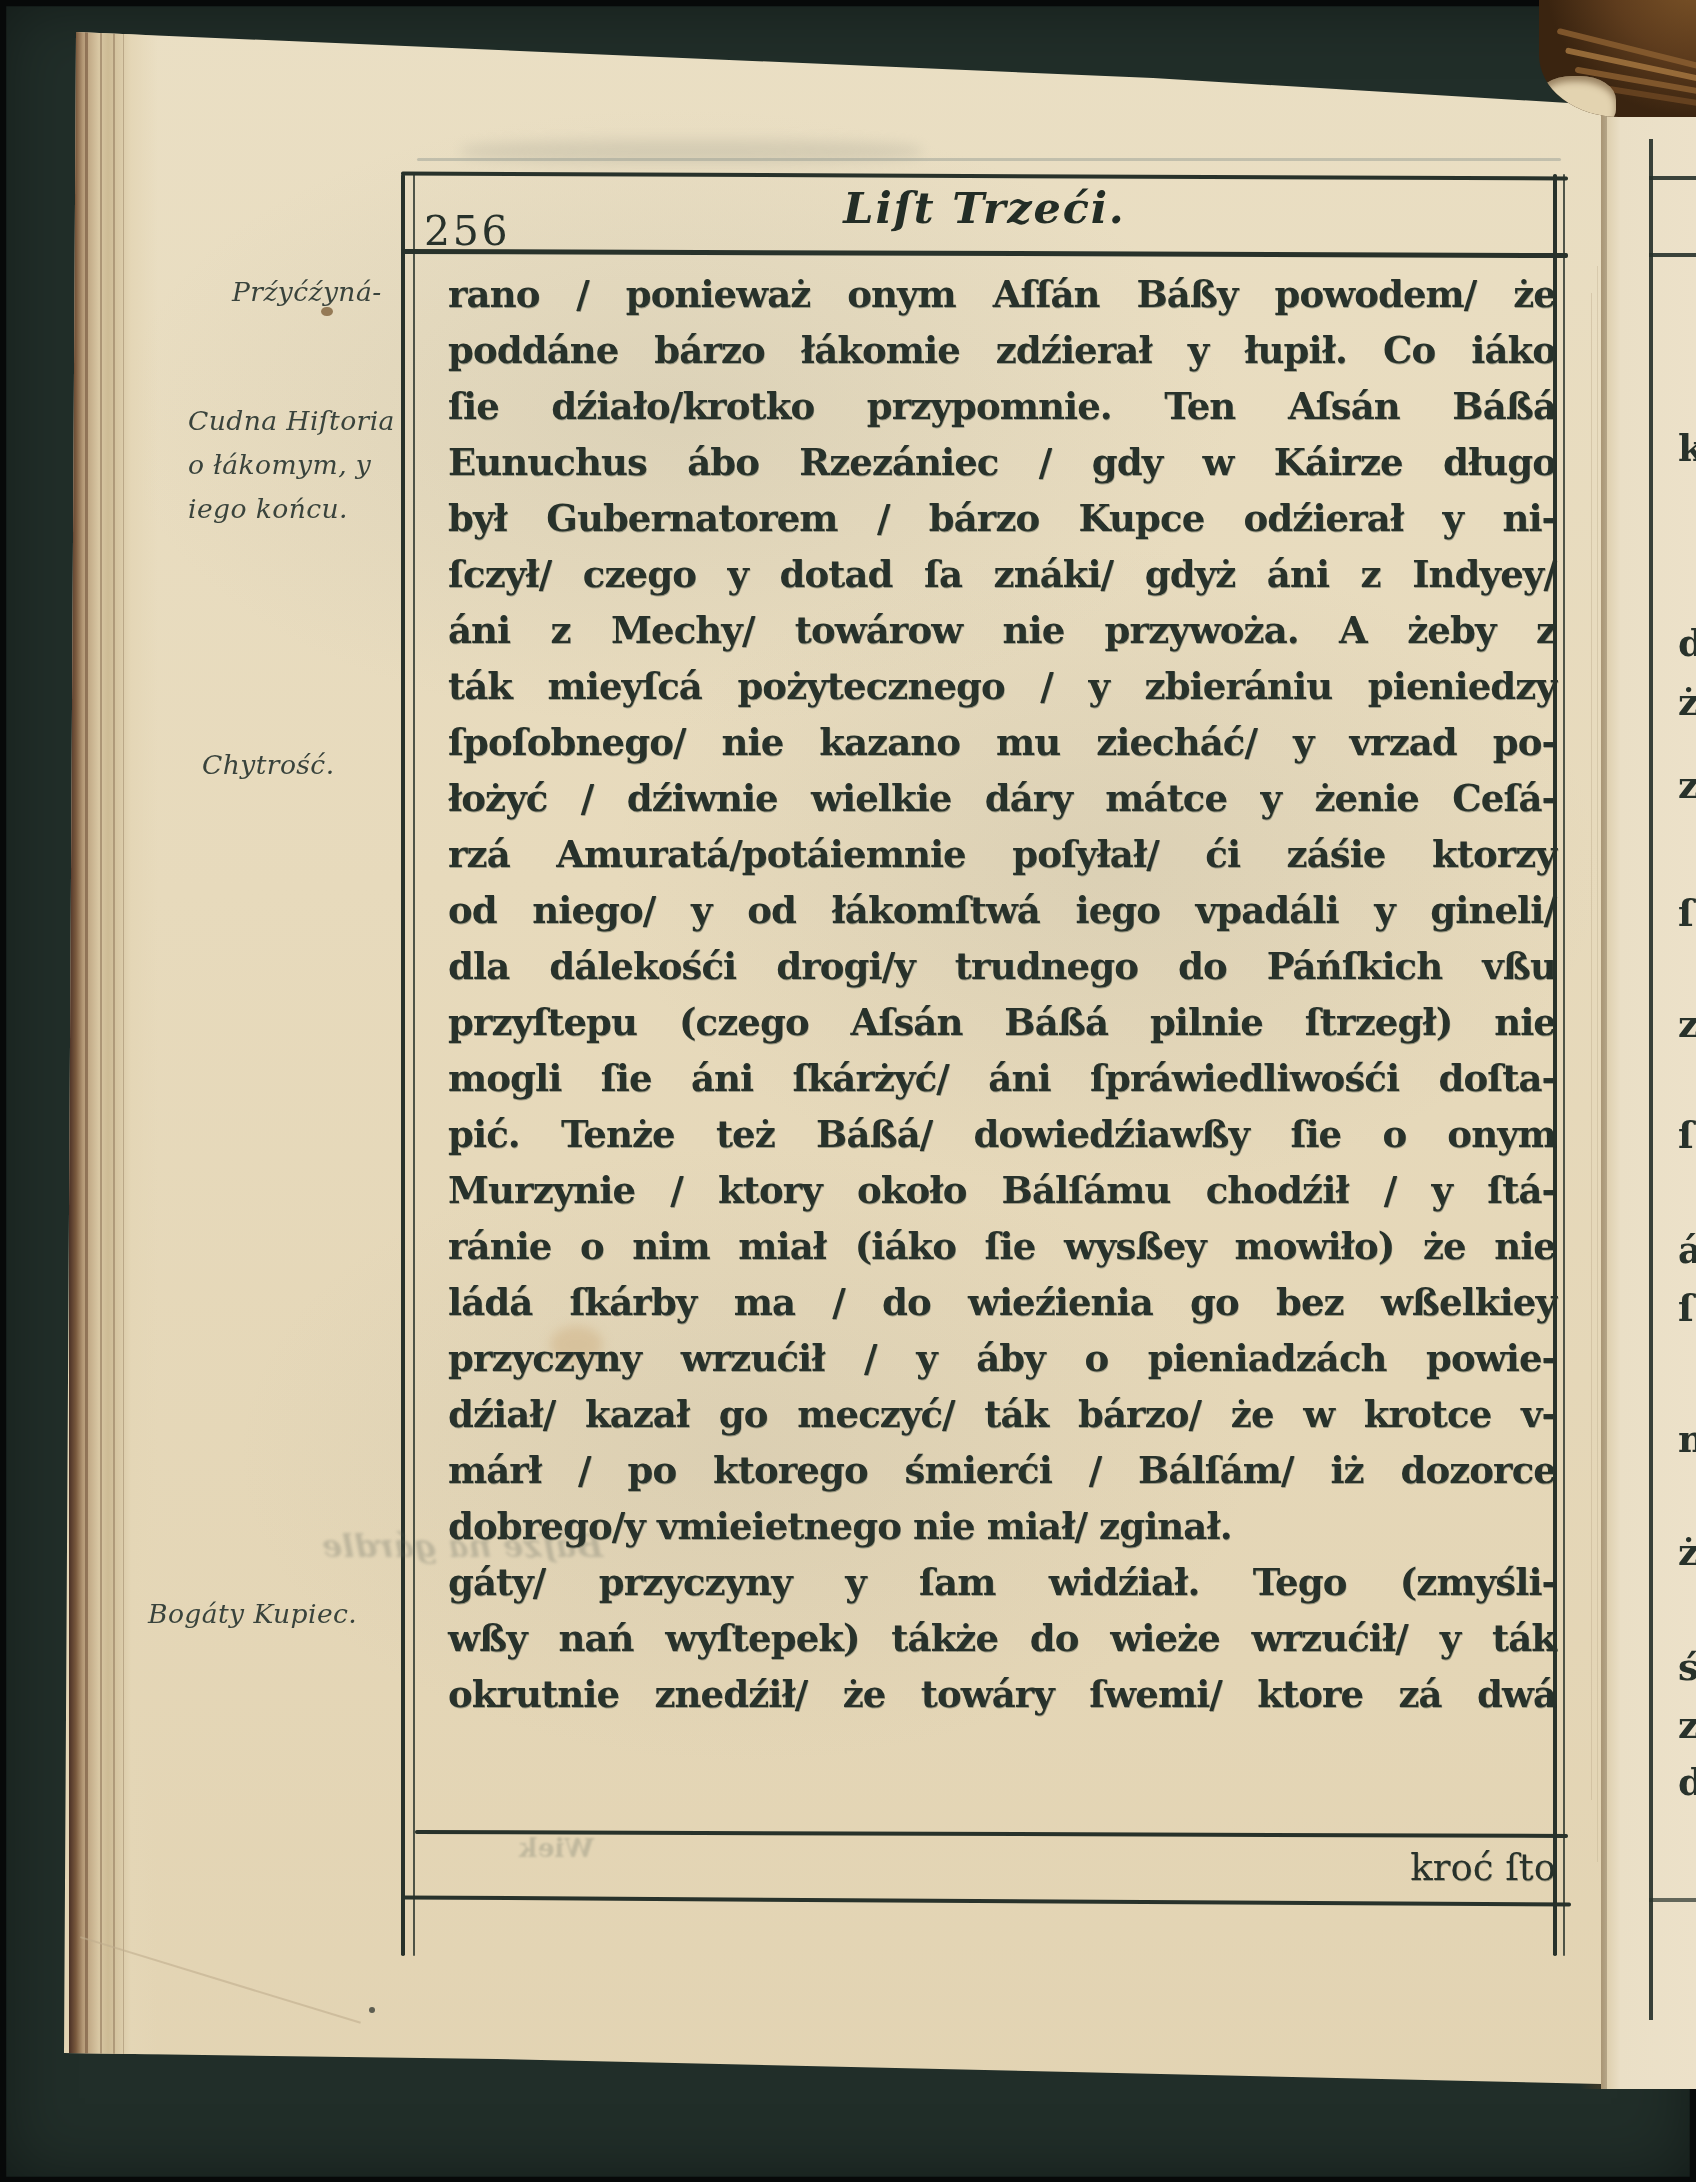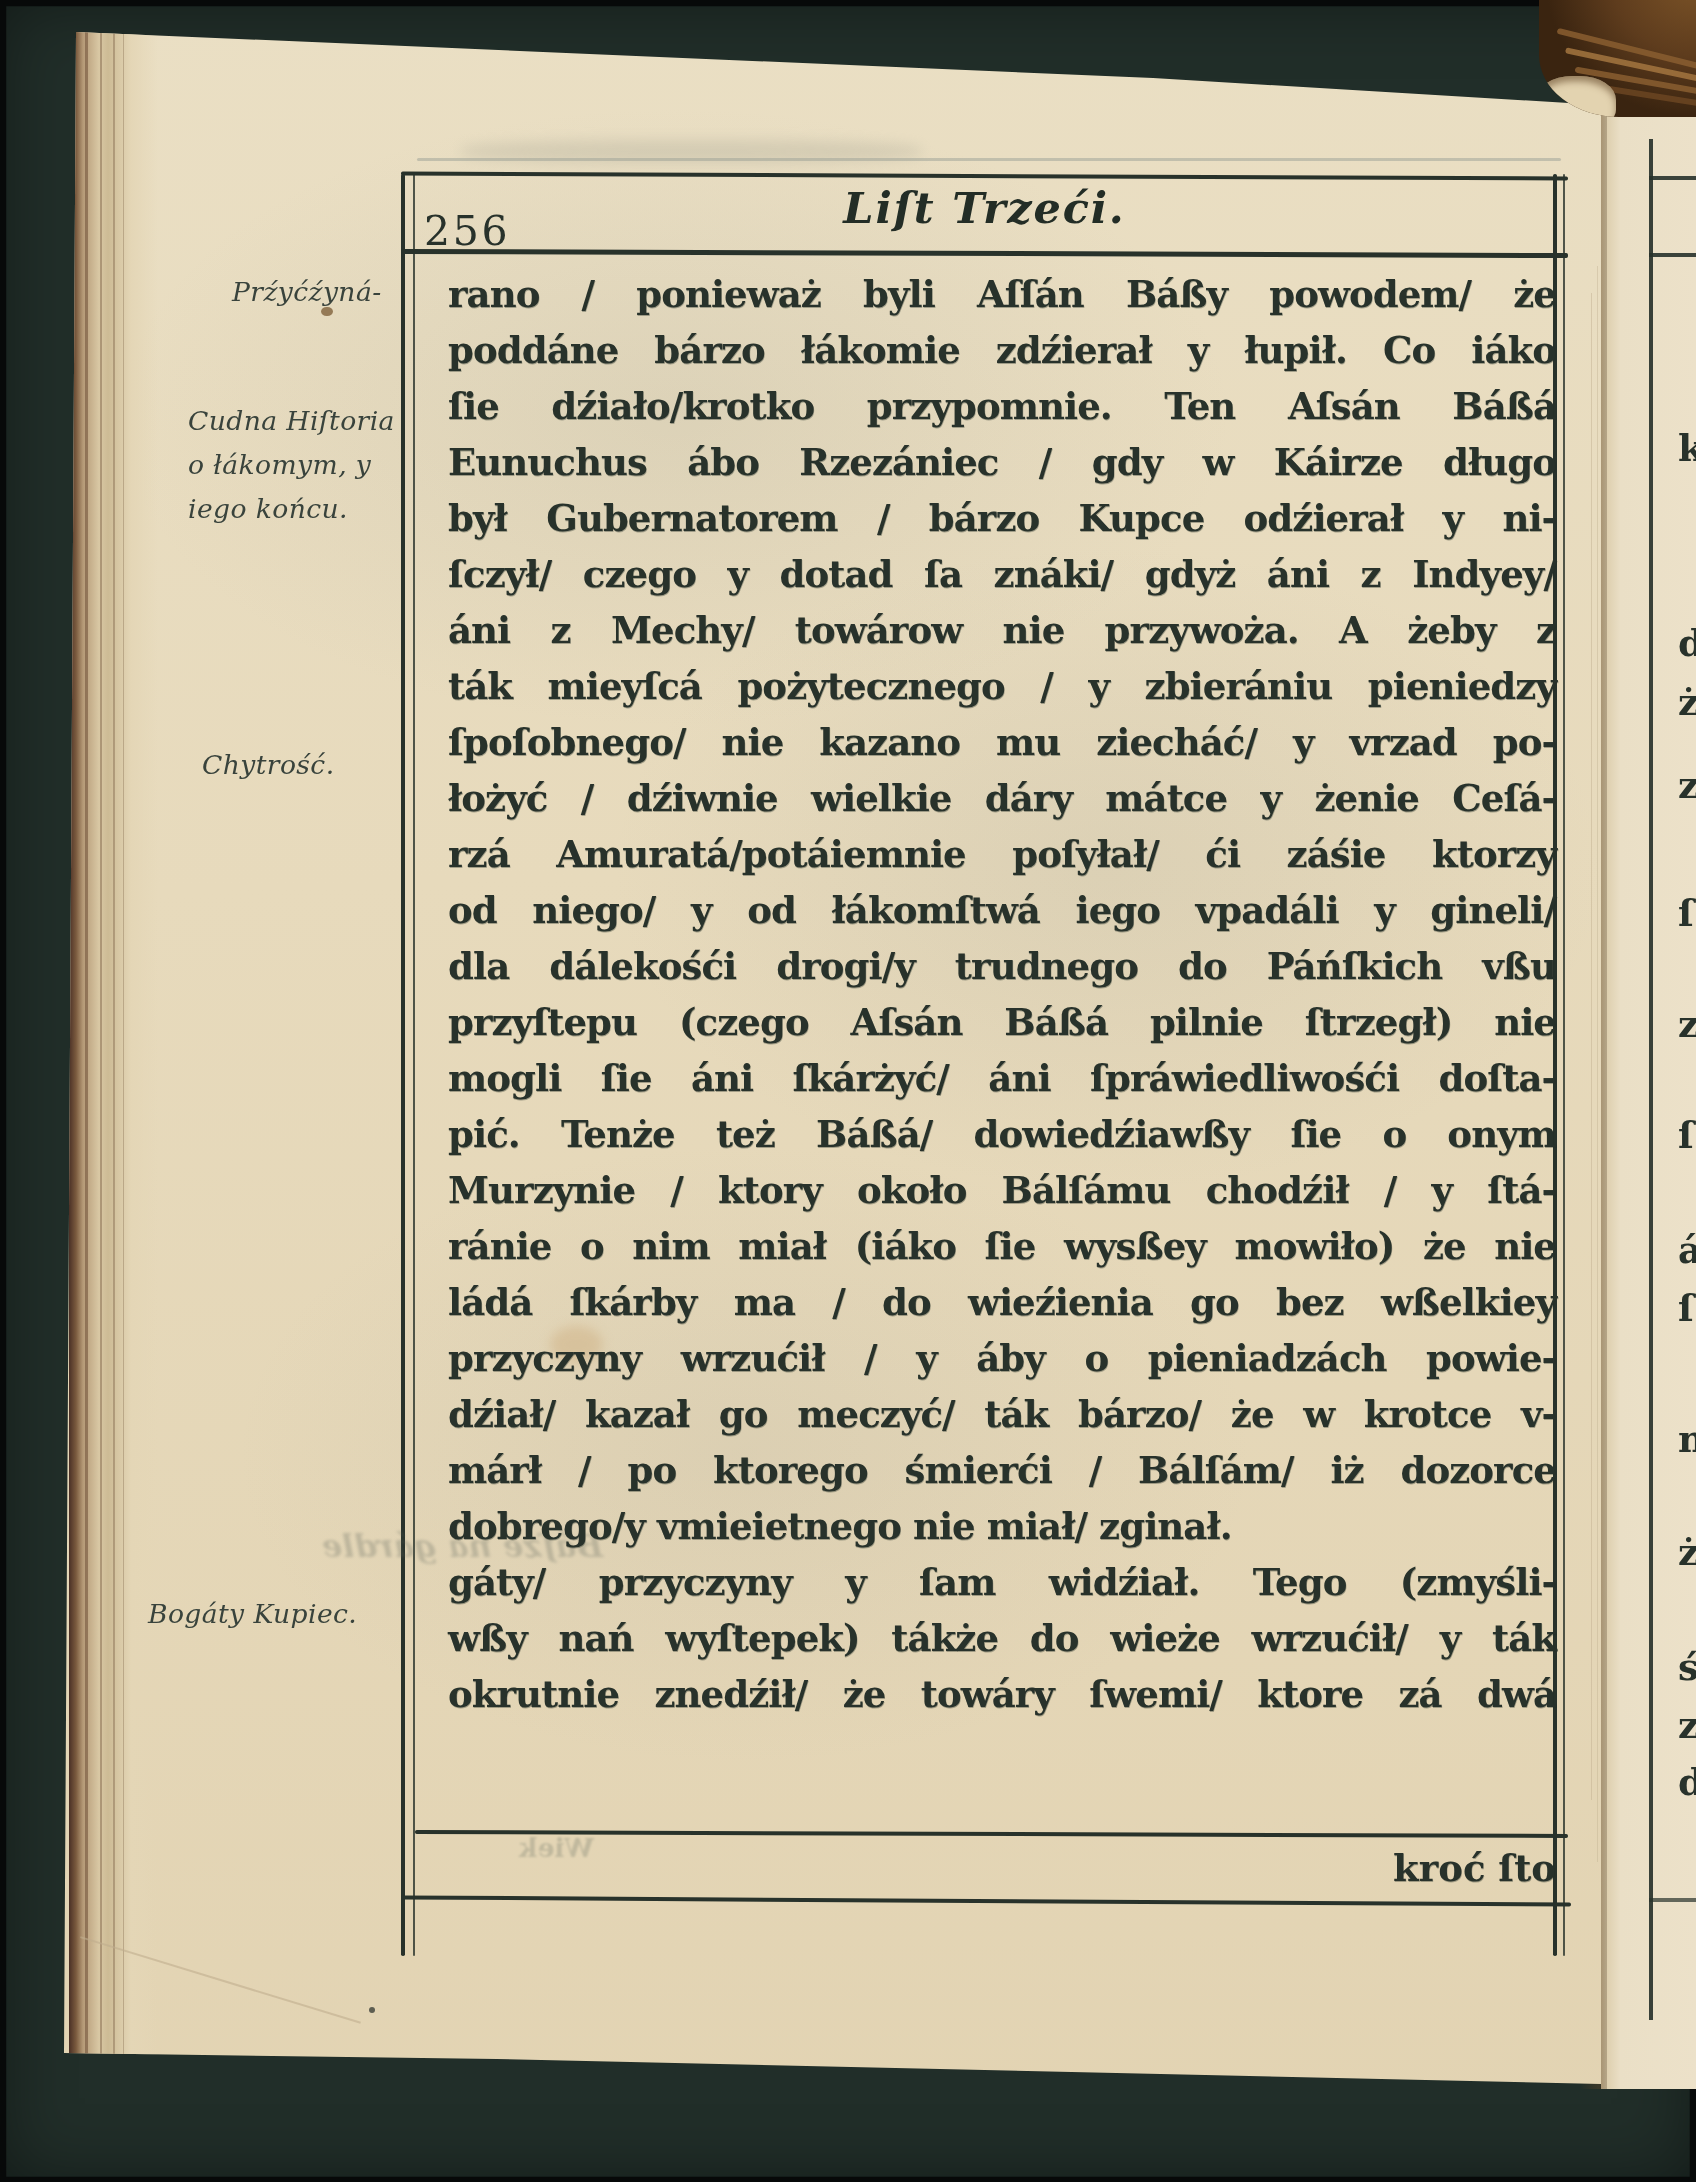--- a/index.html
+++ b/index.html
@@ -62,21 +62,21 @@
   .note-3{left:202px;top:743px;}
   .note-4{left:148px;top:1592px;}
   
   .textblock{position:absolute;left:448px;top:266px;width:1108px;}
   .bline{height:56px;line-height:56px;font-size:37px;font-weight:bold;color:var(--ink);
          text-align:justify;text-align-last:justify;white-space:nowrap;overflow:visible;
          letter-spacing:-0.9px;text-shadow:0.5px 0.5px 0 rgba(35,45,38,.35);}
   .bline.no-just{text-align-last:left;}
   .bline.indent{text-indent:51px;}
   .catchword{position:absolute;left:448px;top:1846px;width:1108px;text-align:right;
-             font-size:37px;font-weight:bold;color:var(--ink);letter-spacing:0;
+             font-size:37px;font-weight:normal;color:var(--ink);letter-spacing:0;
              text-shadow:0.5px 0.5px 0 rgba(35,45,38,.35);}
   
   .ghost{position:absolute;left:177px;top:1527px;width:426px;font-style:italic;font-weight:bold;
          font-size:32px;color:#5f665c;opacity:.28;filter:blur(1.4px);transform:scaleX(-1);
          white-space:nowrap;}
   .ghost2{position:absolute;left:417px;top:1832px;width:177px;font-size:26.6px;font-weight:bold;
           color:#707768;opacity:.30;filter:blur(1.1px);transform:scaleX(-1);}
   .stain{position:absolute;border-radius:50%;}
 </style>
 </head>
@@ -159,21 +159,21 @@
         </div>
         <div class="note note-4">
           <div>Bogáty Kupiec.</div>
         </div>
       </div>
 
     <div class="ghost">Báſze ná gárdle</div>
     <div class="ghost2">Wiek</div>
 
     <div class="textblock" id="textblock">
-        <div class="bline">rano / ponieważ byli Aſſán Báßy powodem/ że</div>
+        <div class="bline">rano / ponieważ onym Aſſán Báßy powodem/ że</div>
         <div class="bline">poddáne bárzo łákomie zdźierał y łupił. Co iáko</div>
         <div class="bline">ſie dźiało/krotko przypomnie. Ten Aſsán Báßá</div>
         <div class="bline">Eunuchus ábo Rzezániec / gdy w Káirze długo</div>
         <div class="bline">był Gubernatorem / bárzo Kupce odźierał y ni-</div>
         <div class="bline">ſczył/ czego y dotad ſa znáki/ gdyż áni z Indyey/</div>
         <div class="bline">áni z Mechy/ towárow nie przywoża. A żeby z</div>
         <div class="bline">ták mieyſcá pożytecznego / y zbierániu pieniedzy</div>
         <div class="bline">ſpoſobnego/ nie kazano mu ziecháć/ y vrzad po-</div>
         <div class="bline">łożyć / dźiwnie wielkie dáry mátce y żenie Ceſá-</div>
         <div class="bline">rzá Amuratá/potáiemnie poſyłał/ ći záśie ktorzy</div>

